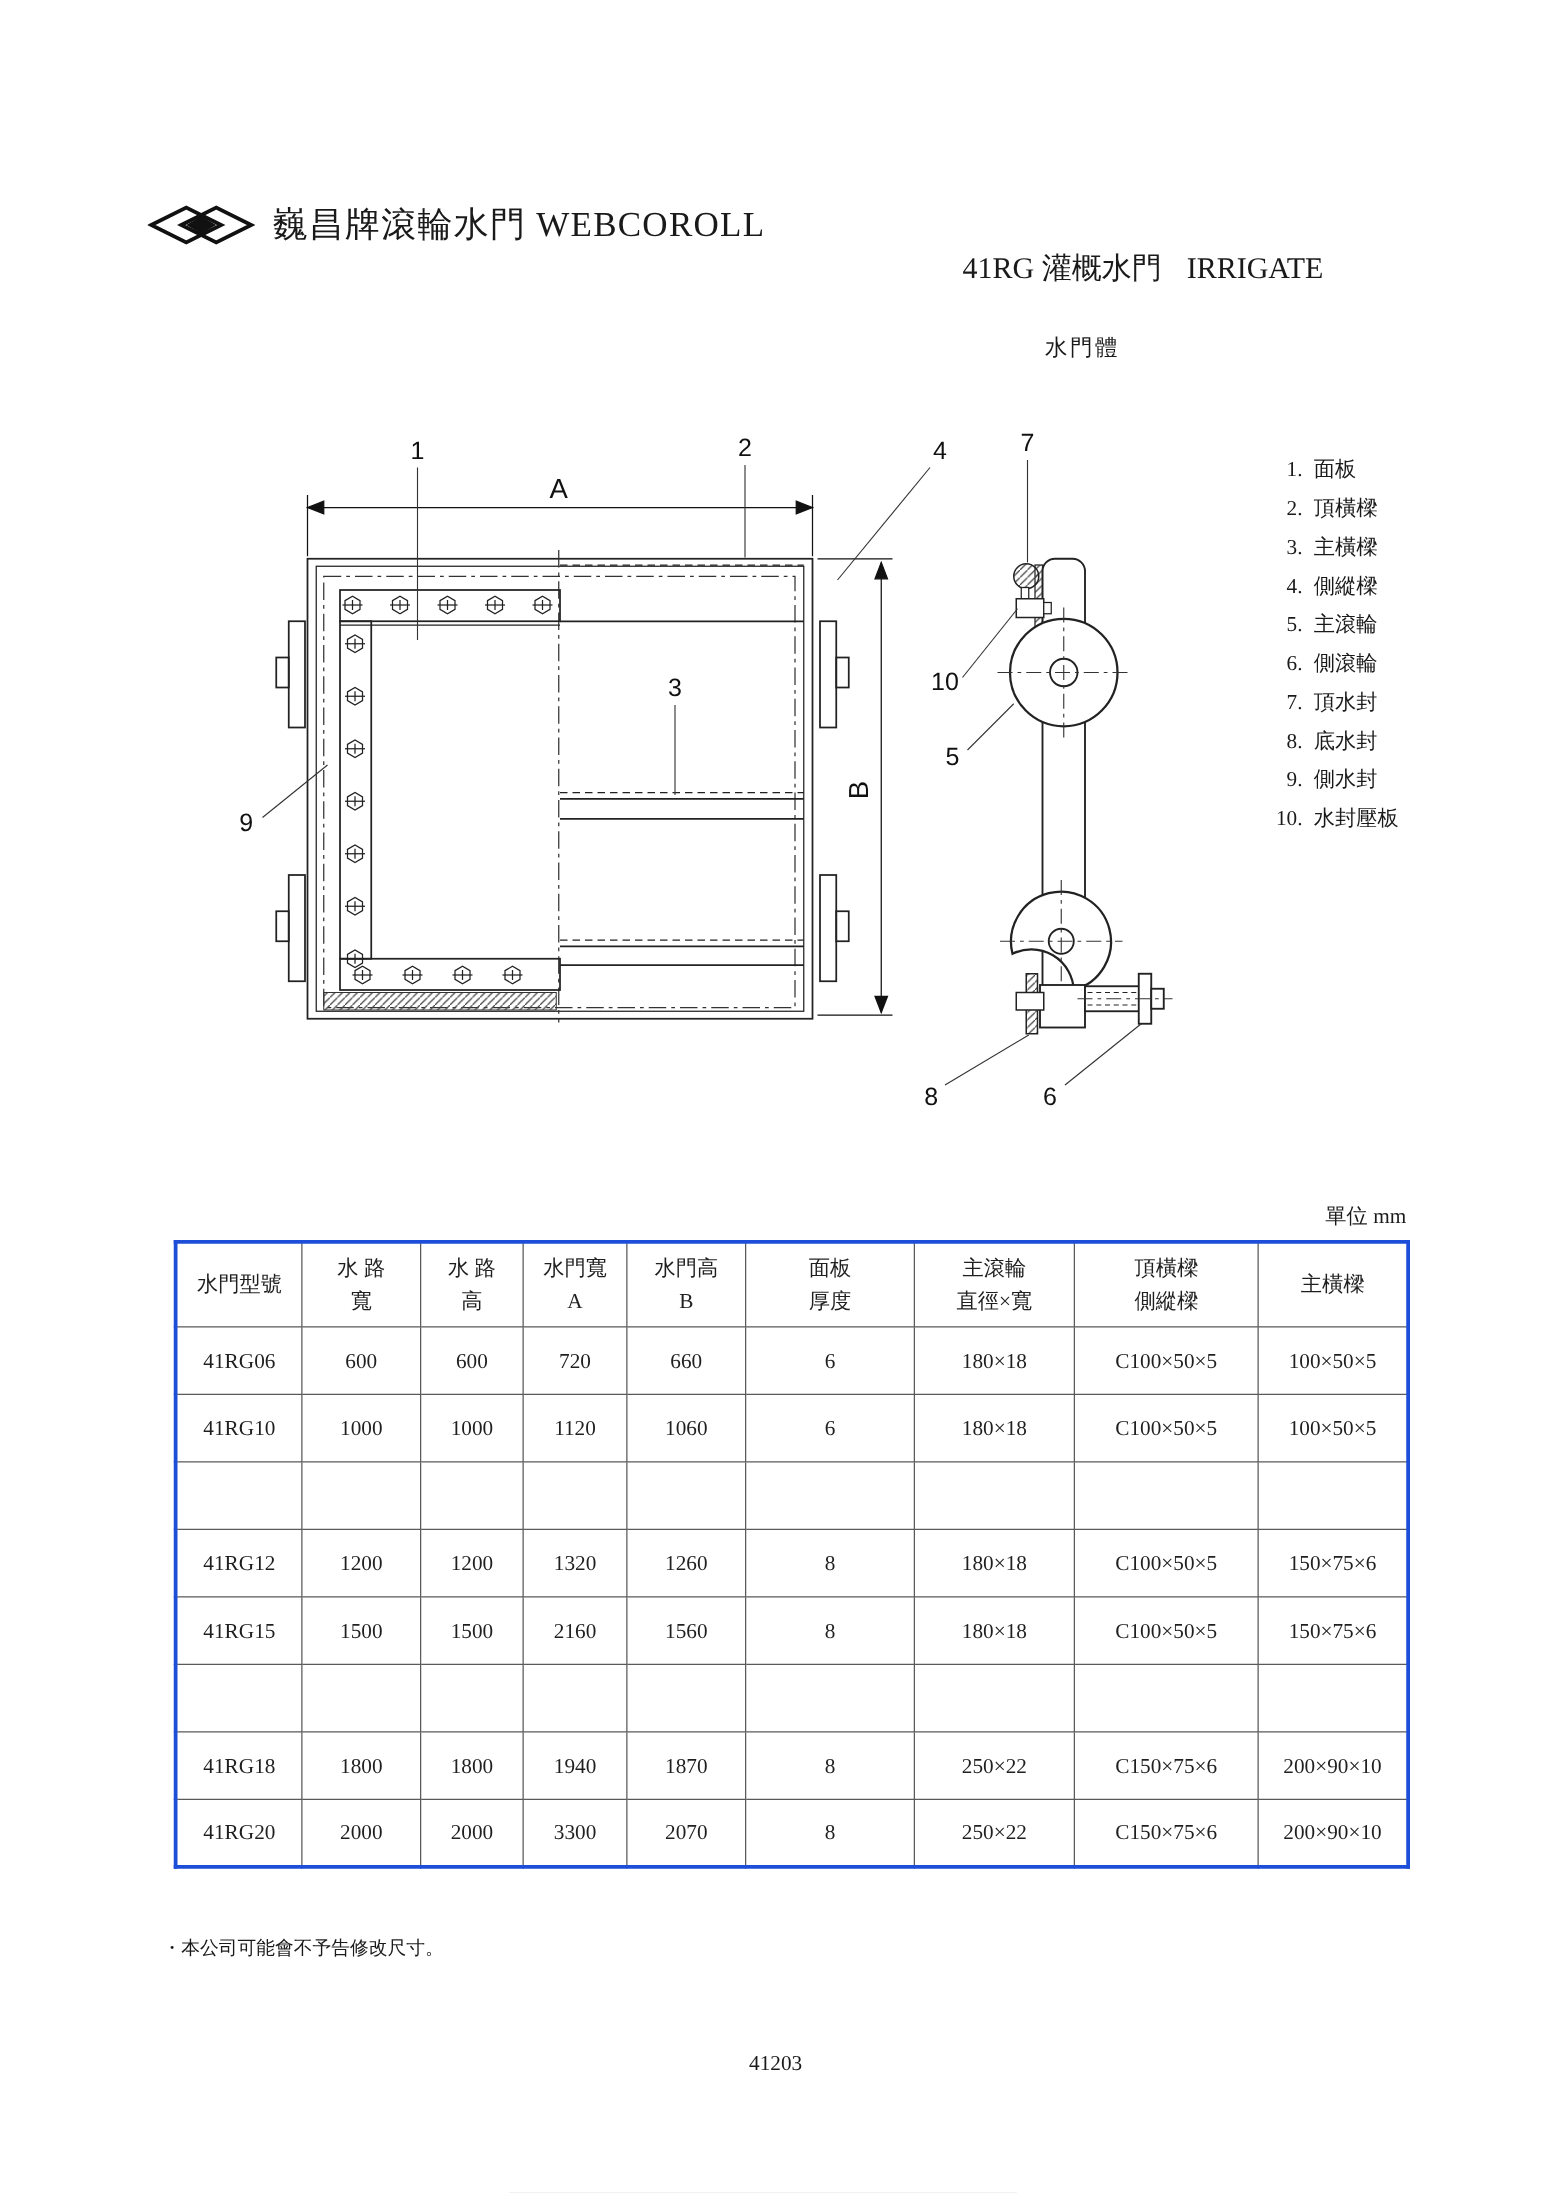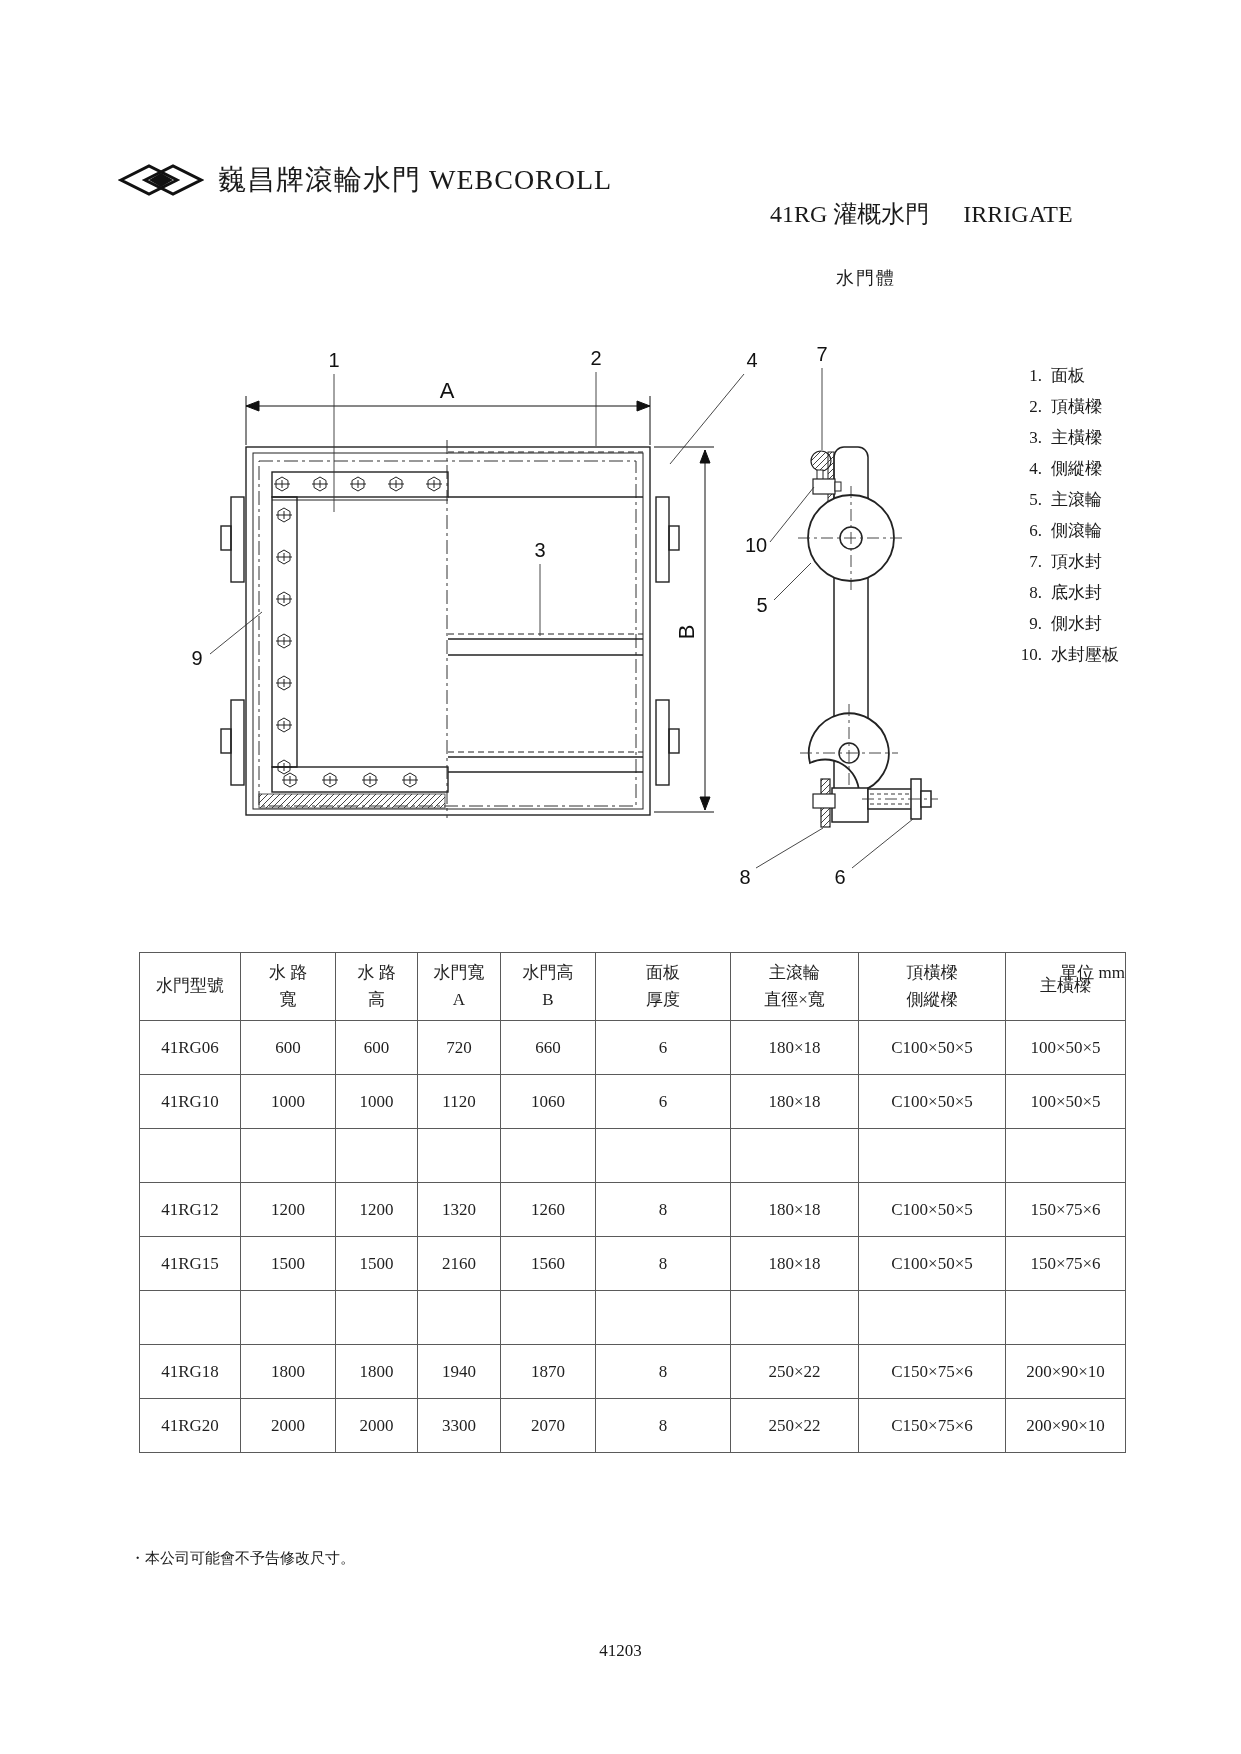--- a/index.html
+++ b/index.html
@@ -3,35 +3,35 @@
 <meta charset="utf-8">
 <style>
   html,body{margin:0;padding:0;background:#e8e8e8;}
   #page{position:relative;width:1241px;height:1754px;background:#ffffff;margin:0 auto;
         font-family:"Liberation Serif","DejaVu Serif",serif;color:#1a1a1a;overflow:hidden;}
   .abs{position:absolute;}
   
   .brand{left:118px;top:146px;display:flex;align-items:center;gap:14px;margin-top:12px;}
   .brand-title{font-size:28px;letter-spacing:1px;white-space:nowrap;}
   .product-title{left:770px;top:198px;font-size:24px;white-space:nowrap;}
-  .product-title .en{margin-left:34px;}
+  .product-title .en{margin-left:20px;}
   .section-title{left:836px;top:266px;font-size:18px;letter-spacing:2px;}
   
   svg.diagram{left:0;top:300px;}
   svg.diagram text{font-family:"Liberation Sans","DejaVu Sans",sans-serif;font-size:20px;fill:#111;}
   svg.diagram text.dim{font-size:22px;}
   
   .legend{left:1008px;top:360px;font-size:17px;line-height:31px;}
   .legend-row{display:flex;}
   .legend-num{width:34px;text-align:right;flex:0 0 34px;}
   .legend-label{margin-left:9px;white-space:nowrap;}
   
   .unit-label{right:116px;top:961px;font-size:17px;margin-left:23px;}
-  table.spec{position:absolute;left:139px;top:952px;width:986px;border-collapse:collapse;
-             table-layout:fixed;border:1px solid #1d4ed8;}
+  table.spec{position:absolute;left:139px;top:992px;width:986px;border-collapse:collapse;
+             table-layout:fixed;border:3px solid #1d4ed8;}
   table.spec th,table.spec td{border:1px solid #5a5a5a;text-align:center;vertical-align:middle;
              font-size:17px;font-weight:normal;padding:0;color:#1f1f1f;}
   table.spec thead tr{height:68px;}
   table.spec tbody tr{height:54px;}
   table.spec th span{display:block;line-height:1.55;}
   
   .note{left:130px;top:1549px;font-size:15px;}
   .page-number{left:0;top:1641px;width:100%;text-align:center;font-size:17px;}
 </style>
 </head>

